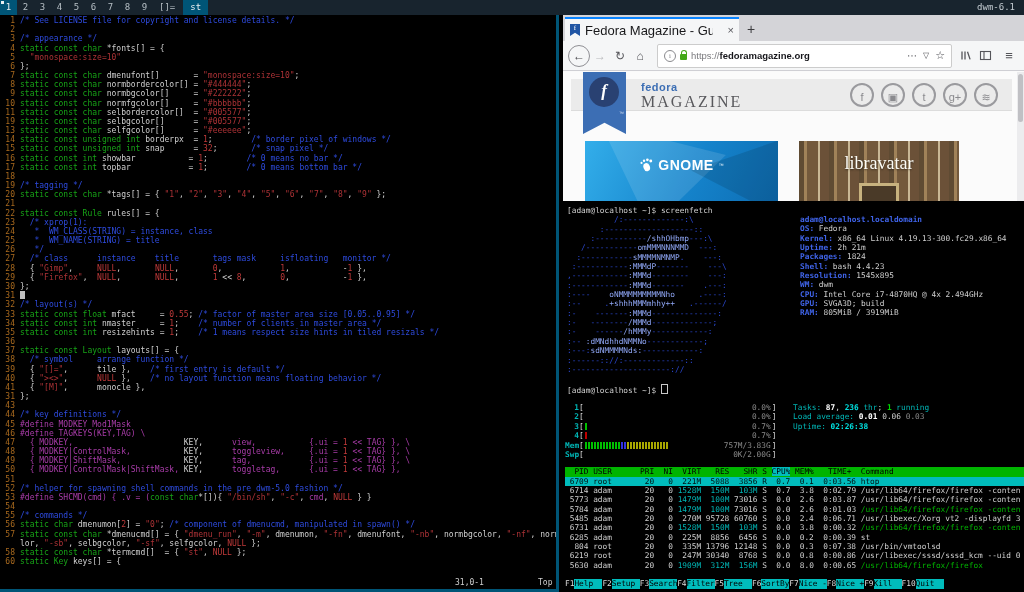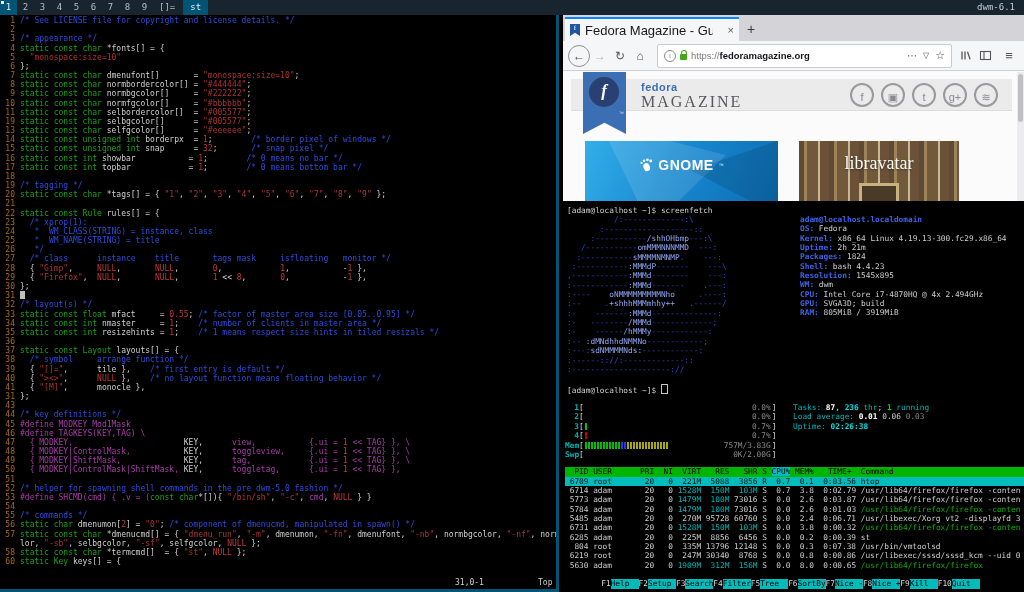--- a/index.html
+++ b/index.html
@@ -104,21 +104,21 @@
   .tick{position:absolute;top:1px;width:2px;height:7px;}
   .tick-g{background:#00c000;} .tick-b{background:#3333e0;} .tick-y{background:#a8a800;} .tick-r{background:#c00000;}
   .mval{position:absolute;right:1px;top:0;color:#8a8a8a;}
   .ht-stats{position:absolute;left:230px;top:2px;}
   .sg-cy{color:#00b6b6;} .sg-cyb{color:#00e0e0;font-weight:bold;} .sg-wb{color:#fff;font-weight:bold;}
   .sg-gb{color:#00d800;font-weight:bold;} .sg-gr{color:#8a8a8a;} .sg-gn{color:#00b400;margin-top:8px;}
   .hrow{height:9.4px;line-height:9.4px;white-space:pre;background:#00b400;margin-top:8px;}
   .sg-hdr{background:#00b400;color:#000;} .sg-hdrsel{background:#00bcbc;color:#000;}
   .prow{height:9.35px;line-height:9.35px;white-space:pre;}
   .prow.sel{background:#00bcbc;} .sg-sel{color:#001010;}
-  .fkeys{position:absolute;left:2px;right:8px;bottom:3px;height:10px;line-height:10px;display:flex;white-space:pre;justify-content:center;}
+  .fkeys{position:absolute;left:2px;right:8px;bottom:3px;height:10px;line-height:10px;display:flex;white-space:pre;}
   .fk-key{color:#ddd;} .fk-label{background:#00bcbc;color:#000;display:inline-block;width:28px;overflow:hidden;}
   svg{display:block;}
 </style>
 </head>
 <body>
 
 <div class="screen">
 
   <div class="bar">
     <div class="bar-tags">

